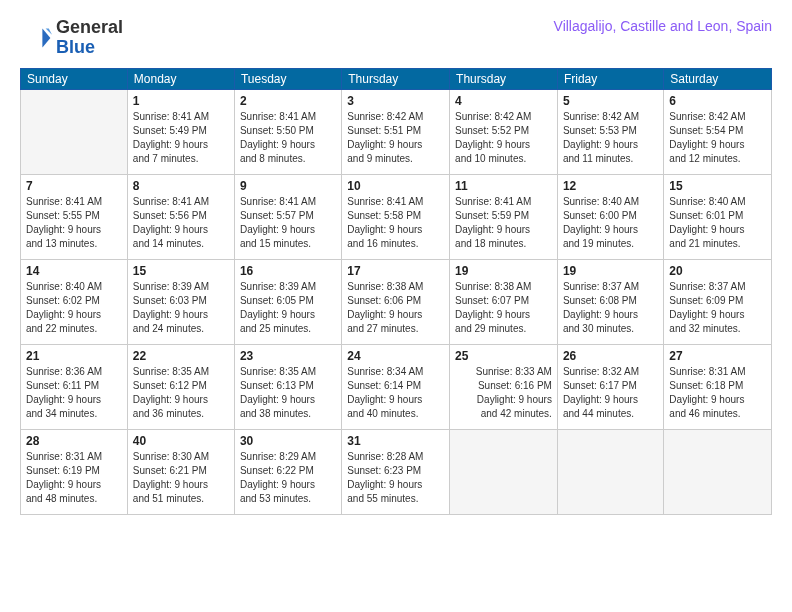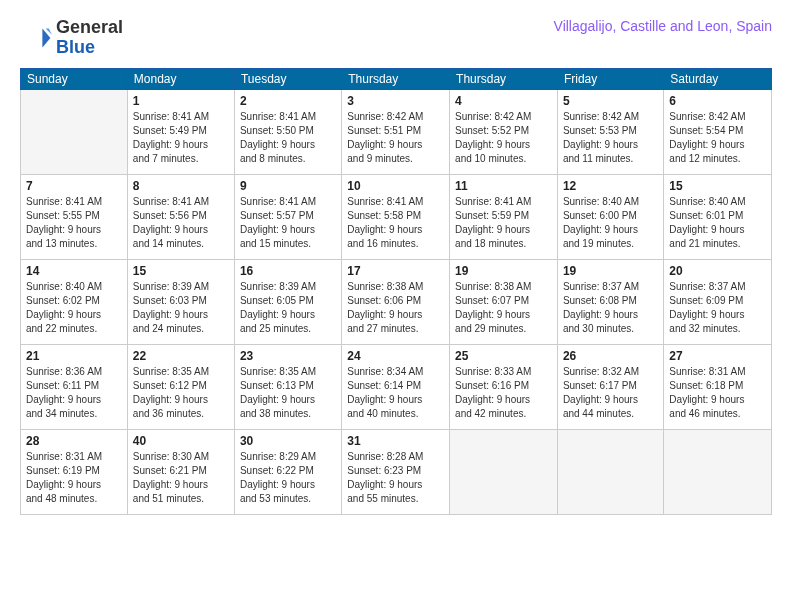--- a/index.html
+++ b/index.html
@@ -297,21 +297,21 @@
           </td>
           <td>
             <span class="day-number">24</span>
             <div class="day-detail" style="white-space: pre-line;">Sunrise: 8:34 AM
 Sunset: 6:14 PM
 Daylight: 9 hours
 and 40 minutes.</div>
           </td>
           <td>
             <span class="day-number">25</span>
-            <div class="day-detail" style="white-space: pre-line;">Sunrise: 8:33 AM
+            <div class="day-detail" style="white-space: pre-line; text-align: right;">Sunrise: 8:33 AM
 Sunset: 6:16 PM
 Daylight: 9 hours
 and 42 minutes.</div>
           </td>
           <td>
             <span class="day-number">26</span>
             <div class="day-detail" style="white-space: pre-line;">Sunrise: 8:32 AM
 Sunset: 6:17 PM
 Daylight: 9 hours
 and 44 minutes.</div>

